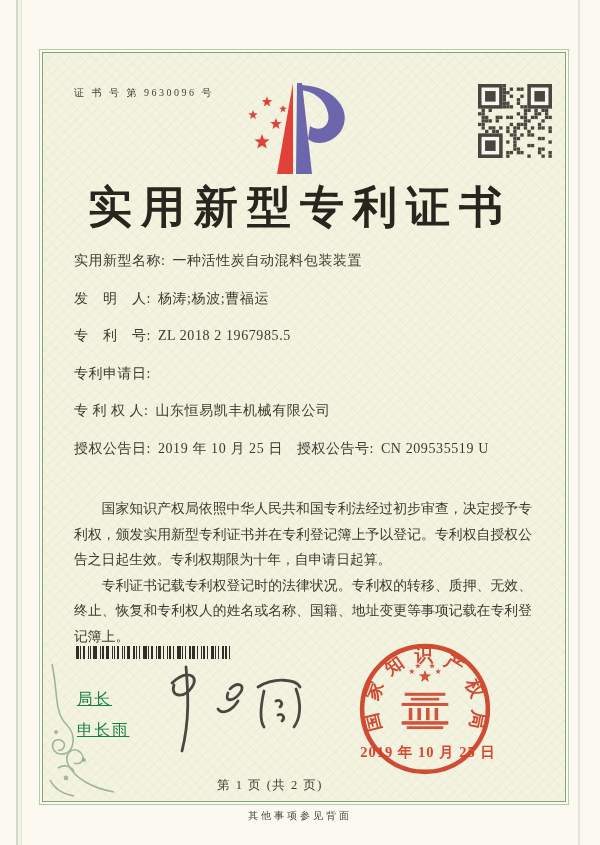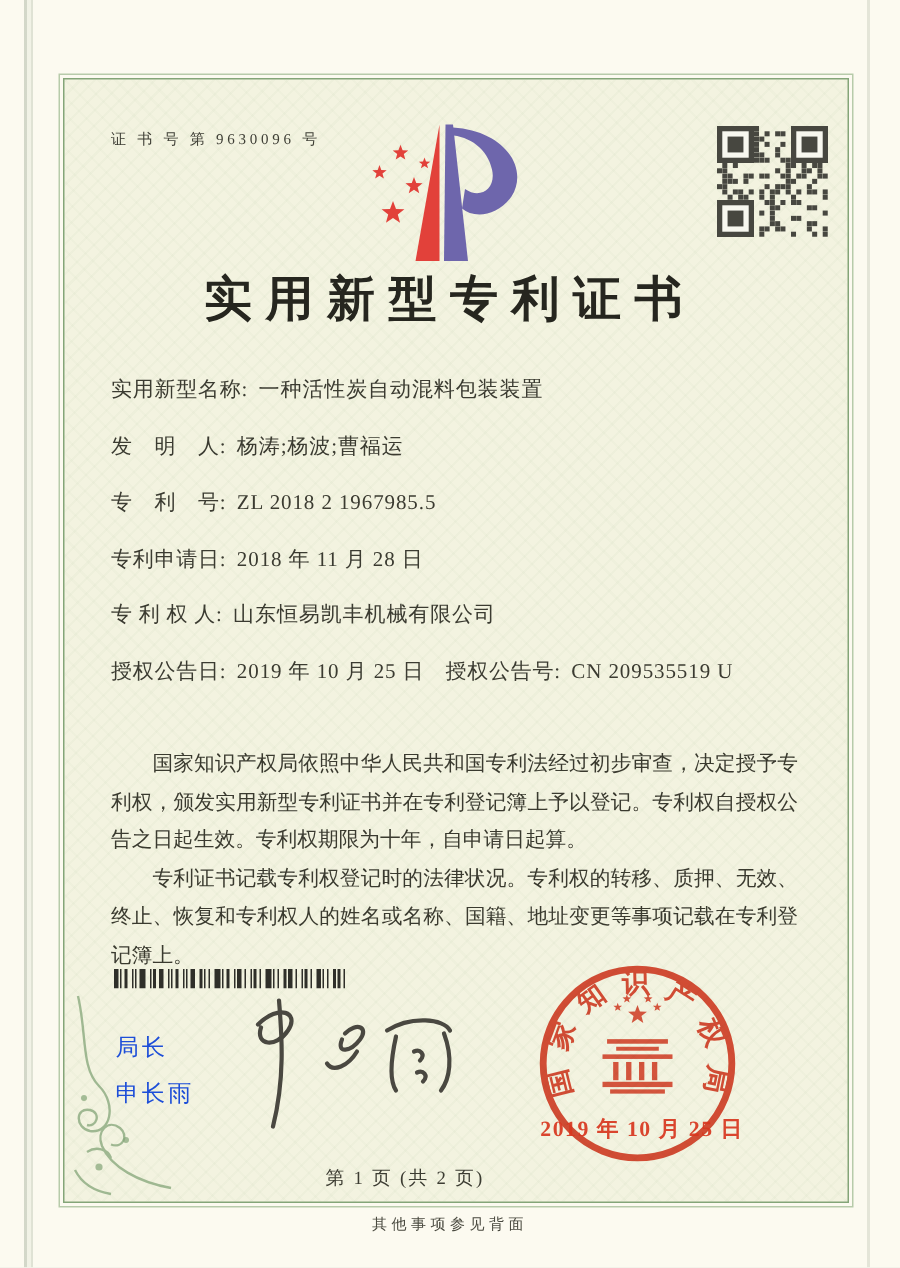--- a/index.html
+++ b/index.html
@@ -22,33 +22,33 @@
     border:1px solid var(--frame-green);outline:1px solid #b7cbaa;outline-offset:2px;
     background:
       repeating-linear-gradient(135deg, rgba(150,180,135,.055) 0 1.5px, transparent 1.5px 7px),
       repeating-linear-gradient(45deg, rgba(150,180,135,.045) 0 1.5px, transparent 1.5px 8px),
       var(--cert-bg);
   }
   .cert-no{position:absolute;left:74px;top:86px;font-size:10px;letter-spacing:2.5px;color:#3e3e35;}
   .logo{position:absolute;left:236px;top:78px;width:132px;height:108px;}
   .qr{position:absolute;left:478px;top:84px;width:74px;height:74px;}
   .title{position:absolute;left:0;right:0;top:178px;text-align:center;
-    font-size:32px;font-weight:bold;letter-spacing:9px;color:#26261f;}
+    font-size:44px;font-weight:bold;letter-spacing:9px;color:#26261f;}
   .fields{position:absolute;left:74px;top:251px;width:462px;font-size:14px;color:#3b3b31;}
   .field-row{display:flex;height:37.6px;align-items:flex-start;line-height:20px;}
   .pair{display:flex;white-space:nowrap;}
   .pair1{width:223px;}
   .flabel{white-space:pre;margin-right:7px;letter-spacing:.5px;}
   .fvalue{letter-spacing:.6px;}
   .legal{position:absolute;left:74px;top:496px;width:458px;font-size:13.8px;
     line-height:25.6px;text-align:justify;color:#3a3a2f;}
   .legal p{margin:0;text-indent:2em;}
   .barcode{position:absolute;left:76px;top:646px;width:154px;height:13px;overflow:hidden;white-space:nowrap;font-size:0;}
   .barcode i{display:inline-block;height:13px;background:#2f2f29;}
-  .bureau{position:absolute;left:77px;top:683px;font-size:15.5px;line-height:31px;color:#1d4ed8;letter-spacing:2px;}
+  .bureau{position:absolute;left:77px;top:683px;font-size:15.5px;line-height:31px;color:#15803d;letter-spacing:2px;text-decoration:underline;}
   .signature{position:absolute;left:150px;top:663px;width:170px;height:95px;}
   .seal{position:absolute;left:354px;top:638px;width:142px;height:142px;opacity:.88;mix-blend-mode:multiply;}
   .seal-date{position:absolute;left:350px;top:743px;width:156px;text-align:center;
     font-size:14.5px;font-weight:600;color:var(--seal-red);letter-spacing:1px;opacity:.92;}
   .page-no{position:absolute;left:120px;top:777px;width:300px;text-align:center;
     font-size:12.5px;letter-spacing:1.5px;color:#3c3c32;}
   .back-note{position:absolute;left:150px;top:809px;width:300px;text-align:center;
     font-size:10px;letter-spacing:3px;color:#49493f;}
   .flourish{position:absolute;left:44px;top:660px;width:78px;height:140px;}
 </style>
@@ -226,21 +226,20 @@
         </span>
         <span class="pair">
           <span class="flabel"></span>
           <span class="fvalue"></span>
         </span>
       </div>
 
       <div class="field-row">
         <span class="pair pair1">
           <span class="flabel">专利申请日:</span>
-          <span class="fvalue">2018 年 11 月 28 日</span>
         </span>
         <span class="pair">
           <span class="flabel"></span>
           <span class="fvalue"></span>
         </span>
       </div>
 
       <div class="field-row">
         <span class="pair pair1">
           <span class="flabel">专 利 权 人:</span>

